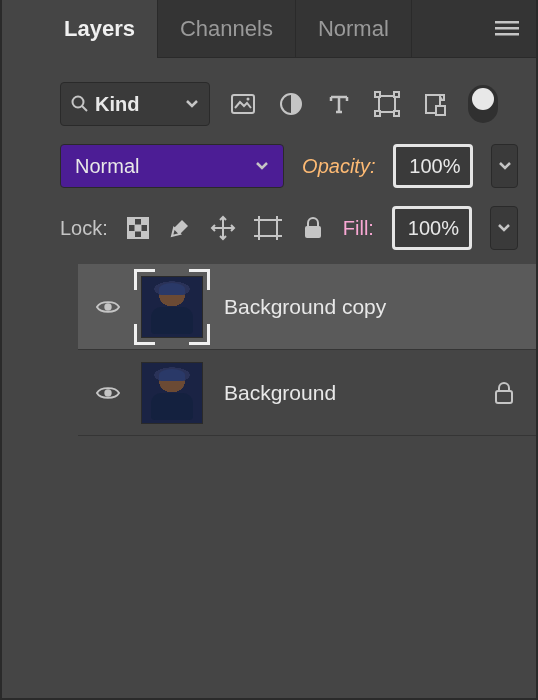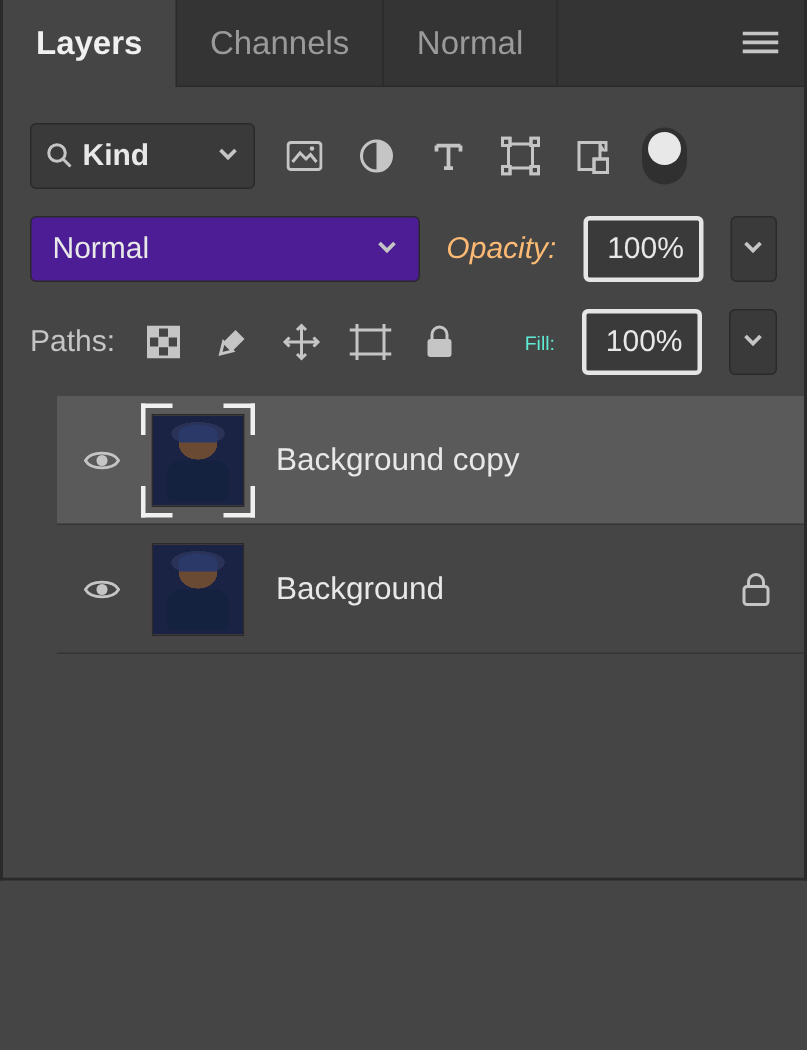--- a/index.html
+++ b/index.html
@@ -1,17 +1,17 @@
 <!DOCTYPE html>
 <html><head>
 <meta charset="utf-8">
 <style>
   * { box-sizing: border-box; margin: 0; padding: 0; font-family: -apple-system, "Segoe UI", Arial, sans-serif; }
   body { width: 538px; height: 700px; background: #454545; overflow: hidden; }
-  .panel { width: 538px; height: 587px; background: #454545; border: 2px solid #2a2a2a; border-top: none; display: flex; flex-direction: column; }
+  .panel { width: 538px; height: 700px; background: #454545; border: 2px solid #2a2a2a; border-top: none; display: flex; flex-direction: column; padding-left: 40px; }
 
   
   .tabs { display: flex; align-items: center; height: 58px; background: #343434; border-bottom: 1px solid #2a2a2a; padding-left: 0; }
   .tab { padding: 0 22px; height: 58px; display: flex; align-items: center; color: #9a9a9a; font-size: 22px; cursor: pointer; border-right: 1px solid #2a2a2a; }
   .tab.active { background: #454545; color: #f0f0f0; font-weight: 600; }
   .tab-menu { margin-left: auto; margin-right: 14px; width: 30px; height: 30px; display: flex; align-items: center; justify-content: center; cursor: pointer; }
   .tab-menu svg { fill: #c5c5c5; }
 
   
   .row { display: flex; align-items: center; padding: 10px 18px; gap: 18px; }
@@ -29,21 +29,21 @@
   .blend-dd { width: 267px; height: 44px; background: #4c1d95; border: 1px solid #2a2a2a; border-radius: 4px; display: flex; align-items: center; padding: 0 14px; cursor: pointer; }
   .blend-dd .label { color: #e8e8e8; font-size: 20px; flex: 1; }
   .opacity-lbl { color: #fdba74; font-size: 20px; font-style: italic; }
   .val-box { height: 44px; background: #3a3a3a; border: 3px solid #e5e5e5; border-radius: 4px; display: flex; align-items: center; padding: 0 10px; color: #e8e8e8; font-size: 20px; min-width: 80px; justify-content: flex-end; }
   .chev-btn { width: 32px; height: 44px; background: #3a3a3a; border: 1px solid #2a2a2a; border-radius: 4px; display: flex; align-items: center; justify-content: center; cursor: pointer; }
 
   
   .lock-row { padding-top: 8px; padding-bottom: 14px; }
   .lock-lbl { color: #c5c5c5; font-size: 20px; margin-right: 0; }
   .lock-row .ico { width: 28px; }
-  .fill-lbl { margin-left: auto; color: #5eead4; font-size: 13px; }
+  .fill-lbl { margin-left: auto; color: #f9a8d4; font-size: 20px; }
 
   
   .layers { flex: 1; background: #454545; }
   .layer { display: flex; align-items: center; height: 86px; border-bottom: 1px solid #353535; padding: 0 18px; gap: 16px; margin-left: 36px; }
   .layer.selected { background: #5a5a5a; }
   .eye { width: 24px; display: flex; justify-content: center; cursor: pointer; }
   .eye svg { fill: #c5c5c5; }
   .thumb-wrap { width: 72px; height: 72px; position: relative; display: flex; align-items: center; justify-content: center; }
   .layer.selected .thumb-wrap::before,
   .layer.selected .thumb-wrap::after,
@@ -148,21 +148,21 @@
     <span class="opacity-lbl">Opacity:</span>
     <div class="val-box">100%</div>
     <div class="chev-btn">
       <span class="chev"><svg width="14" height="10" viewBox="0 0 14 10">
             <polyline points="2,2 7,7 12,2"></polyline>
           </svg></span>
     </div>
   </div>
 
   <div class="row lock-row">
-    <span class="lock-lbl">Paths:</span>
+    <span class="lock-lbl">Lock:</span>
     <div class="ico">
       <svg width="22" height="22" viewBox="0 0 22 22">
         <rect x="1" y="1" width="20" height="20"></rect>
         <rect x="1" y="1" width="7" height="7" fill="#c5c5c5" stroke="none"></rect>
           <rect x="14" y="1" width="7" height="7" fill="#c5c5c5" stroke="none"></rect>
         <rect x="7.5" y="7.5" width="7" height="7" fill="#c5c5c5" stroke="none"></rect>
         <rect x="1" y="14" width="7" height="7" fill="#c5c5c5" stroke="none"></rect>
           <rect x="14" y="14" width="7" height="7" fill="#c5c5c5" stroke="none"></rect>
       </svg>
     </div>

